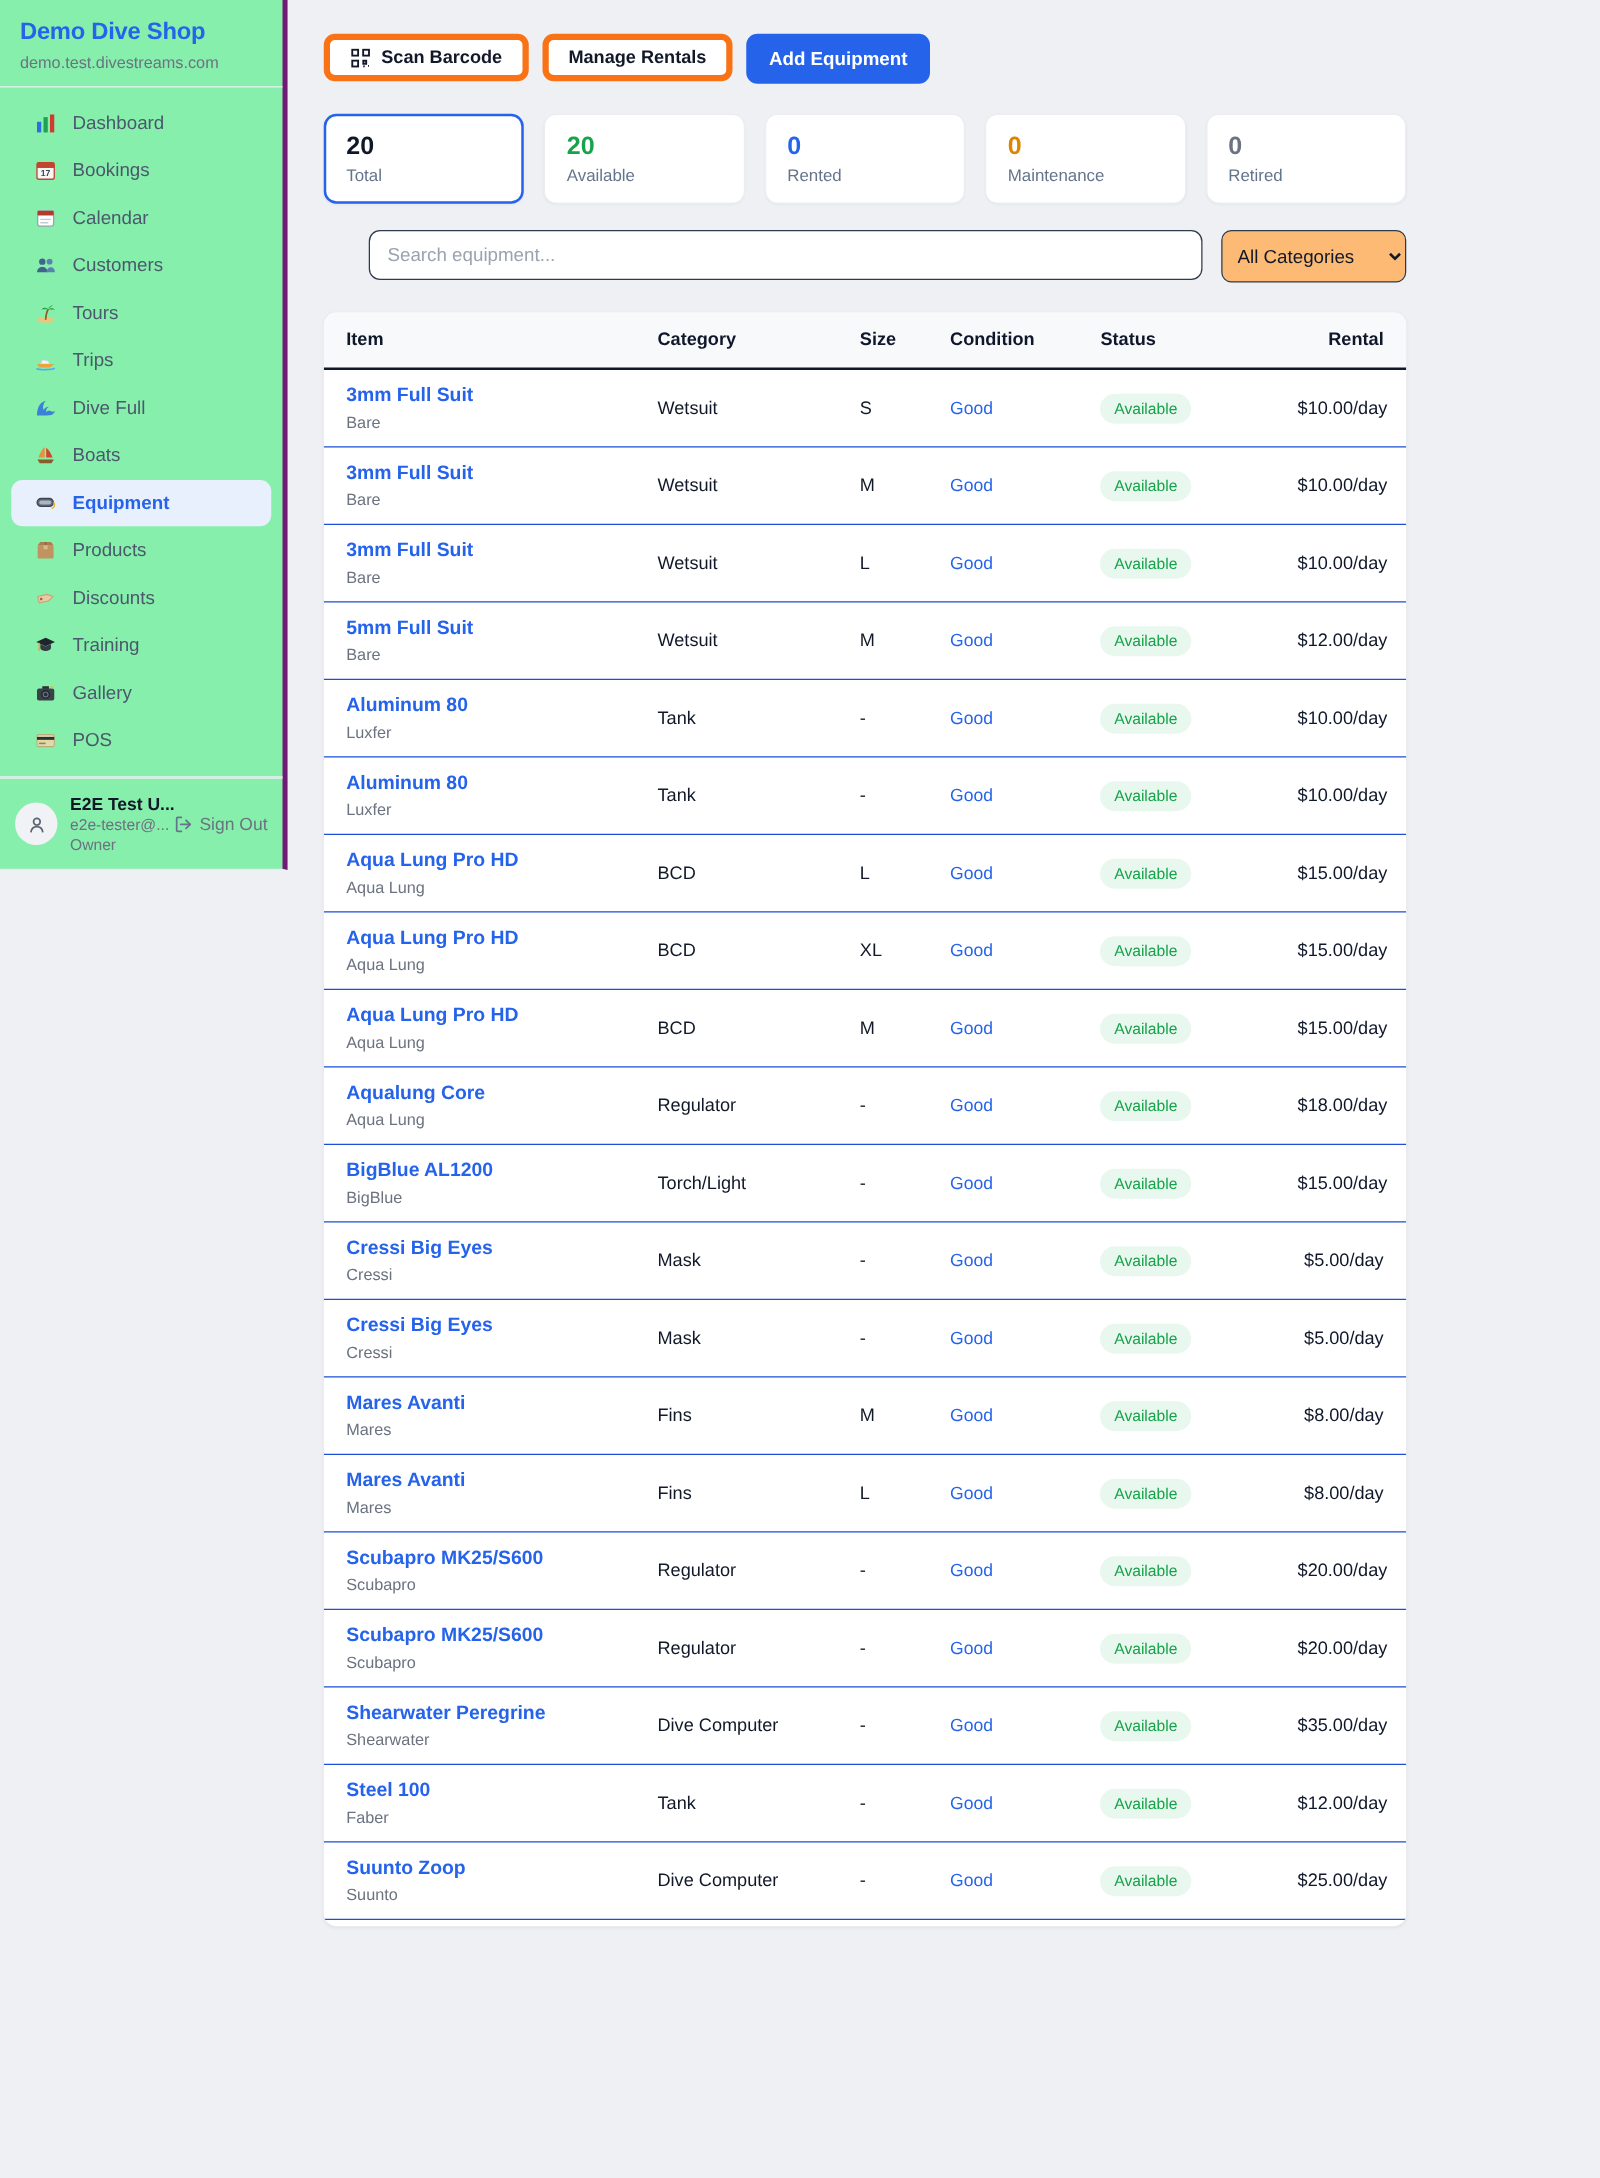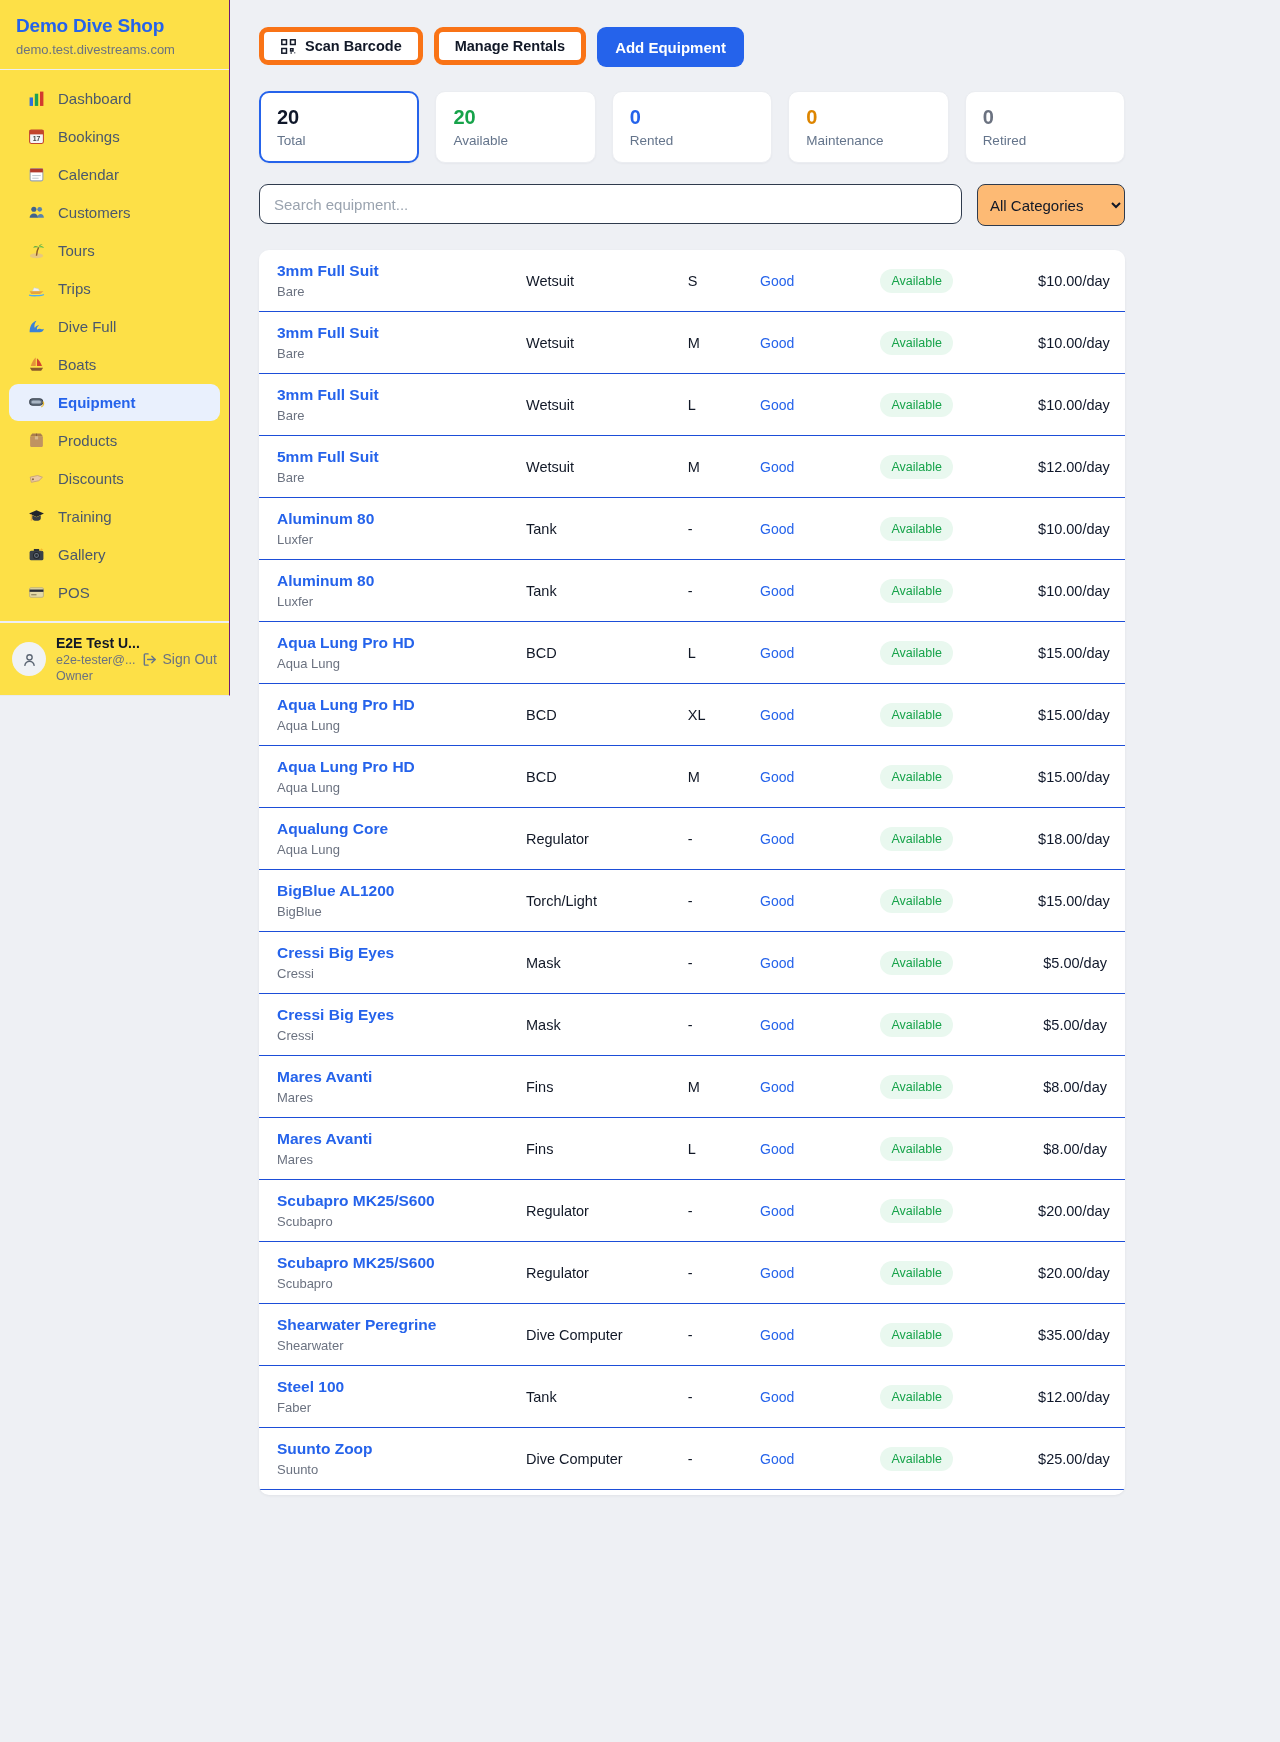--- a/index.html
+++ b/index.html
@@ -7,22 +7,22 @@
   body {
     min-height:1742px;
     background:#eef0f4;
     font-family:"Liberation Sans","DejaVu Sans",sans-serif;
     color:#111827;
     position:relative;
   }
   
   .sidebar {
     position:absolute; left:0; top:0; width:230px;
-    background:#fde047;
-    border-right:1px solid #701a75;
+    background:#86efac;
+    border-right:4px solid #701a75;
     border-bottom:1px solid #e7eaee;
   }
   .brand { padding:15px 16px 12px; }
   .brand-name { font-size:19px; font-weight:800; color:#2563eb; letter-spacing:-0.2px; }
   .brand-domain { font-size:13px; color:#6b7280; margin-top:5px; }
   .divider { border-top:1px solid #edeff3; }
   .nav { padding:9px 9px; }
   .nav-item {
     display:flex; align-items:center; gap:13px;
     padding:10px 10px 10px 19px; margin:1px 0;
@@ -58,21 +58,21 @@
   .stats { display:flex; gap:16px; margin-top:24px; }
   .stat-card {
     flex:1; background:#fff; border:1px solid #ebedf1; border-radius:10px;
     padding:14px 17px; box-shadow:0 1px 2px rgba(16,24,40,.04); cursor:pointer;
   }
   .stat-card.active { border:2px solid #2563eb; padding:13px 16px; }
   .stat-value { font-size:20px; font-weight:800; color:#0f172a; }
   .stat-label { font-size:13.5px; color:#64748b; margin-top:4px; }
 
   
-  .filters { display:flex; gap:15px; margin-top:21px; }
+  .filters { display:flex; gap:15px; margin-top:21px;margin-left:36px; }
   .search-input {
     flex:1; height:40px; border:1px solid #2f3b4d; border-radius:9px;
     padding:0 14px; font-size:15px; background:#fff; color:#111827;
     font-family:inherit;
   }
   .search-input::placeholder { color:#9aa3af; }
   .cat-select {
     width:148px; height:42px; border:1px solid #2f3b4d; border-radius:8px;
     background:#fdba74; font-size:15px; color:#111827; padding:0 8px; font-family:inherit;
   }
@@ -352,20 +352,35 @@
   </div>
 
   <div class="filters">
     <input class="search-input" type="text" placeholder="Search equipment..." style="">
     <select class="cat-select">
       <option>All Categories</option>
     </select>
   </div>
 
   <div class="table-card">
+    <div class="grid-cols thead">
+
+        <div class="th">Item</div>
+
+        <div class="th">Category</div>
+
+        <div class="th">Size</div>
+
+        <div class="th">Condition</div>
+
+        <div class="th">Status</div>
+
+        <div class="th">Rental</div>
+
+    </div>
     <div>
 
         <div class="grid-cols trow">
           <div>
             <a class="item-name">3mm Full Suit</a>
             <div class="item-brand">Bare</div>
           </div>
           <div class="cell">Wetsuit</div>
           <div class="cell">S</div>
           <div>

